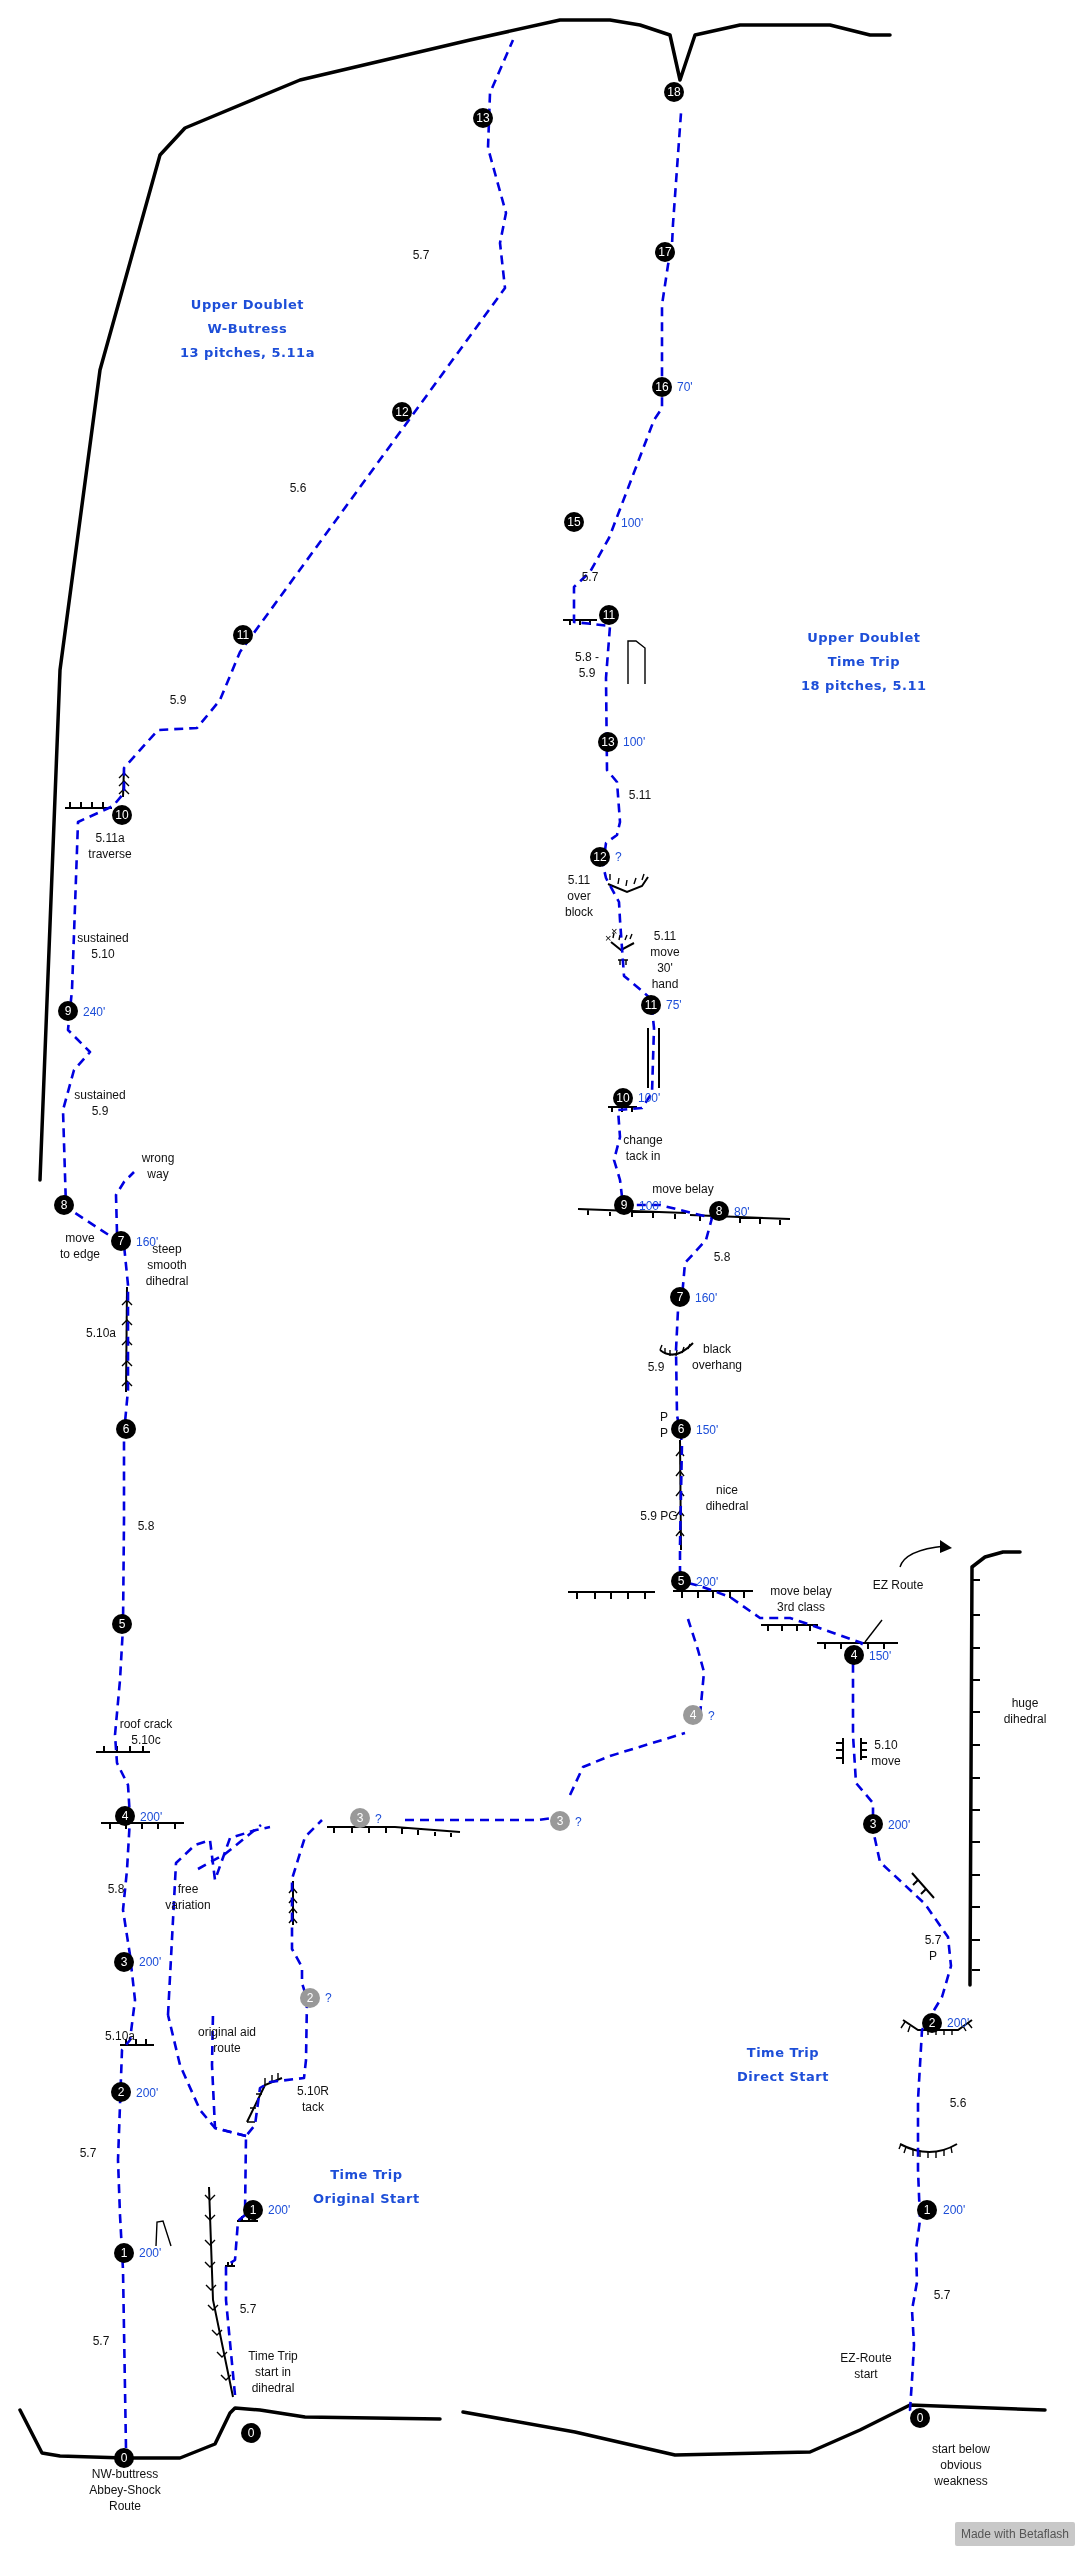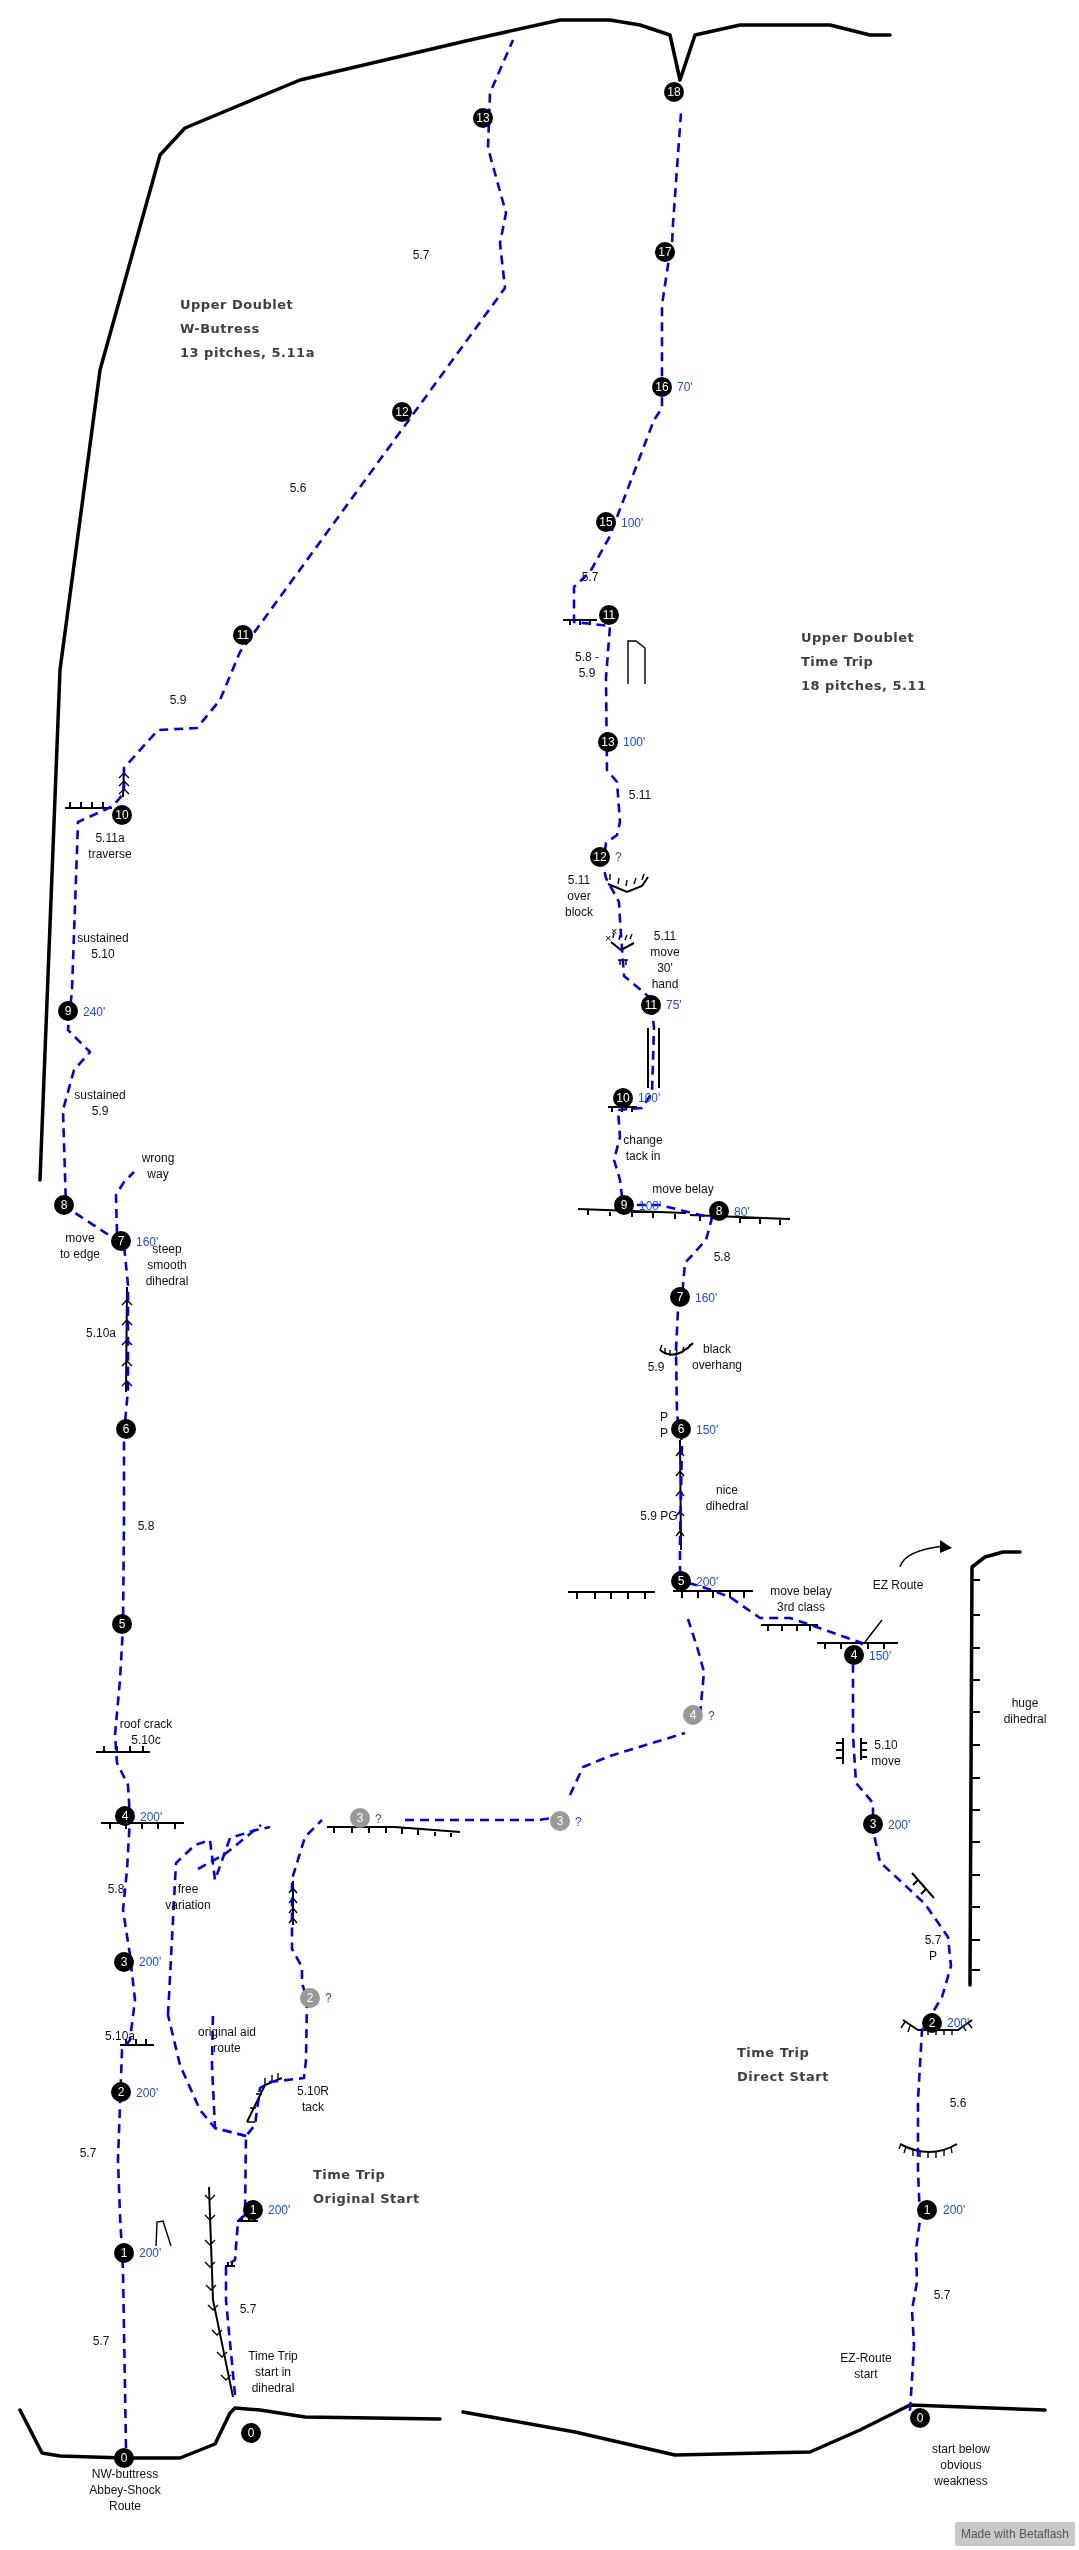--- a/index.html
+++ b/index.html
@@ -3,21 +3,21 @@
 <meta charset="utf-8">
 <style>
   html, body { margin:0; padding:0; background:#ffffff; }
   body { width:1079px; height:2550px; position:relative; overflow:hidden; font-family:"Liberation Sans", sans-serif; }
   svg#topo { position:absolute; left:0; top:0; width:1079px; height:2550px; }
   .rock { fill:none; stroke:#000; stroke-width:3.5; stroke-linejoin:round; stroke-linecap:round; }
   .thin { fill:none; stroke:#000; stroke-width:2; }
   .hair { fill:none; stroke:#000; stroke-width:1.4; }
   .route { fill:none; stroke:#0000e0; stroke-width:2.6; stroke-dasharray:9 6; stroke-linejoin:round; }
   .lbl { position:absolute; font-size:12px; color:#111; text-align:center; line-height:16px; white-space:pre; transform:translate(-50%,-50%); }
-  .title { position:absolute; font-family:"DejaVu Sans", sans-serif; font-weight:bold; font-size:13px; line-height:24px; color:#404040; letter-spacing:0.5px; }
+  .title { position:absolute; font-family:"DejaVu Sans", sans-serif; font-weight:bold; font-size:13px; line-height:24px; color:#1d4ed8; letter-spacing:0.5px;text-align:center; }
   .belay { position:absolute; width:20px; height:20px; border-radius:50%; background:#000; color:#fff; font-size:12px; line-height:20px; text-align:center; transform:translate(-50%,-50%); }
   .belay.unknown { background:#999; }
   .pitch-len { position:absolute; font-size:12px; color:#1d4ed8; transform:translate(0,-50%); white-space:nowrap; }
   .badge { position:absolute; right:4px; bottom:4px; background:#c8c8c8; color:#555; font-size:12px; padding:5px 6px; border-radius:2px; }
 </style>
 </head>
 <body>
 
 <svg id="topo" viewBox="0 0 1079 2550">
 
@@ -179,21 +179,21 @@
 <div class="pitch-len" style="left:639px;top:1206px">100'</div>
 <div class="belay" style="left:623px;top:1098px">10</div>
 <div class="pitch-len" style="left:638px;top:1098px">100'</div>
 <div class="belay" style="left:651px;top:1005px">11</div>
 <div class="pitch-len" style="left:666px;top:1005px">75'</div>
 <div class="belay" style="left:600px;top:857px">12</div>
 <div class="pitch-len" style="left:615px;top:857px">?</div>
 <div class="belay" style="left:608px;top:742px">13</div>
 <div class="pitch-len" style="left:623px;top:742px">100'</div>
 <div class="belay" style="left:609px;top:615px">11</div>
-<div class="belay" style="left:606px;top:522px">15</div>
+<div class="belay" style="left:574px;top:522px">15</div>
 <div class="pitch-len" style="left:621px;top:523px">100'</div>
 <div class="belay" style="left:662px;top:387px">16</div>
 <div class="pitch-len" style="left:677px;top:387px">70'</div>
 <div class="belay" style="left:665px;top:252px">17</div>
 <div class="belay" style="left:674px;top:92px">18</div>
 
 <div class="belay" style="left:253px;top:2210px">1</div>
 <div class="pitch-len" style="left:268px;top:2210px">200'</div>
 <div class="belay unknown" style="left:310px;top:1998px">2</div>
 <div class="pitch-len" style="left:325px;top:1998px">?</div>

